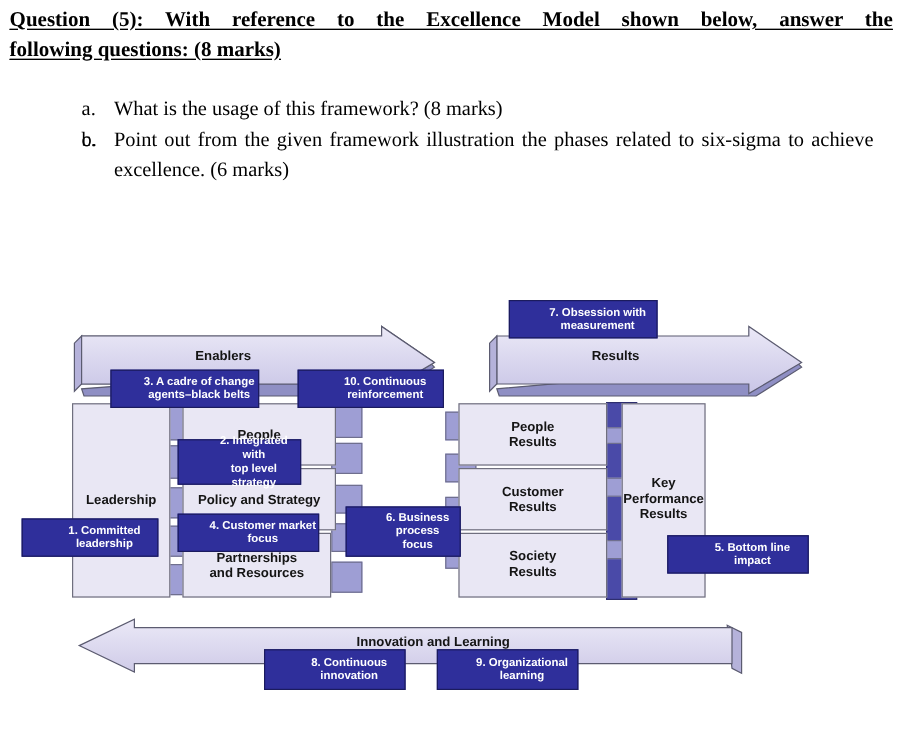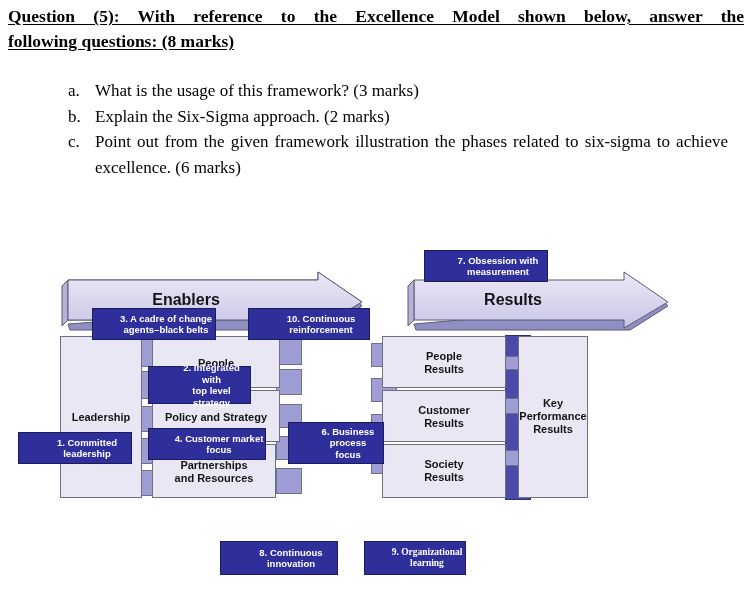--- a/index.html
+++ b/index.html
@@ -53,42 +53,41 @@
 
   
   .chip{background:#9e9ed4;border:1px solid #6f6f8e;}
   .chipd{background:#4a4aa8;border:1px solid #2e2e6e;}
 
   
   .arrowWrap{position:absolute;}
   .arrowWrap svg{display:block;overflow:visible;}
   .arrowTxt{
     position:absolute;font-family:"Liberation Sans", sans-serif;
-    font-weight:bold;font-size:16px;color:#141414;
+    font-weight:bold;font-size:11px;color:#141414;
     text-align:center;width:100%;
   }
 </style>
 </head>
 <body>
 
 <div class="qblock">
   <div class="qheading">
     <span class="ln ln1">Question (5): With reference to the Excellence Model shown below, answer the</span>
     <span class="ln">following questions: (8 marks)</span>
   </div>
 </div>
 
 <ul class="qlist">
   <li>
     <span class="mk">a.</span>
-    <span class="just">What is the usage of this framework? (3 marks)</span>
+    <span class="just">What is the usage of this framework? (8 marks)</span>
   </li>
   <li>
     <span class="mk">b.</span>
-    <span class="just">Explain the Six-Sigma approach. (2 marks)</span>
   </li>
   <li class="jfull">
     <span class="mk">c.</span>
     <span class="just jtxt" style="display:block;text-align:justify;">Point out from the given framework illustration the phases related to six-sigma to achieve excellence. (6 marks)</span>
   </li>
 </ul>
 
 <div class="diagram">
 
   <div class="arrowWrap" style="left:62px;top:42px;width:300px;height:50px;z-index:5;">
@@ -118,20 +117,33 @@
           <stop offset="0" stop-color="#ebe9f7"></stop>
           <stop offset="1" stop-color="#c9c5e6"></stop>
         </linearGradient>
       </defs>
       <polygon points="6,0 216,0 216,-8 260,22 216,48 216,40 6,40" fill="url(#gRs)" stroke="#5b5b70" stroke-width="1"></polygon>
       <polygon points="6,0 0,6 0,46 6,40" fill="#b5b2da" stroke="#5b5b70" stroke-width="1"></polygon>
     </svg>
     <div class="arrowTxt" style="top:11px;left:0;width:210px;">Results</div>
   </div>
 
+  <div class="arrowWrap" style="left:66px;top:277px;width:552px;height:48px;z-index:5;">
+    <svg width="552" height="48" viewBox="0 0 552 48">
+      <polygon points="540,6 552,12 552,46 544,42" fill="#b5b2da" stroke="#5b5b70" stroke-width="1"></polygon>
+      <defs>
+        <linearGradient id="gIn" x1="0" y1="0" x2="0" y2="1">
+          <stop offset="0" stop-color="#ebe9f7"></stop>
+          <stop offset="1" stop-color="#cfcbe8"></stop>
+        </linearGradient>
+      </defs>
+      <polygon points="0,23 46,1 46,8 544,8 544,38 46,38 46,45" fill="url(#gIn)" stroke="#5b5b70" stroke-width="1"></polygon>
+    </svg>
+    <div class="arrowTxt" style="top:14px;left:46px;width:498px;">Innovation and Learning</div>
+  </div>
 
   <div class="d chip" style="left:140px;top:101px;width:13px;height:28px;"></div>
   <div class="d chip" style="left:140px;top:133px;width:13px;height:28px;"></div>
   <div class="d chip" style="left:140px;top:168px;width:13px;height:26px;"></div>
   <div class="d chip" style="left:140px;top:200px;width:13px;height:26px;"></div>
   <div class="d chip" style="left:140px;top:232px;width:13px;height:26px;"></div>
 
   <div class="d chip" style="left:276px;top:101px;width:13px;height:26px;"></div>
   <div class="d chip" style="left:276px;top:131px;width:13px;height:26px;"></div>
   <div class="d chip" style="left:276px;top:166px;width:13px;height:24px;"></div>
@@ -198,20 +210,22 @@
   <div class="d blue" style="left:18px;top:194px;width:114px;height:32px;white-space:pre-line;">1. Committed
 leadership</div>
 
   <div class="d blue" style="left:148px;top:190px;width:118px;height:32px;white-space:pre-line;">4. Customer market
 focus</div>
 
   <div class="d blue" style="left:288px;top:184px;width:96px;height:42px;white-space:pre-line;">6. Business
 process
 focus</div>
 
+  <div class="d blue" style="left:556px;top:208px;width:118px;height:32px;white-space:pre-line;">5. Bottom line
+impact</div>
 
   <div class="d blue" style="left:220px;top:303px;width:118px;height:34px;white-space:pre-line;">8. Continuous
 innovation</div>
 
-  <div class="d blue" style="left:364px;top:303px;width:102px;height:34px;white-space:pre-line;font-family:Liberation Serif, serif;">9. Organizational
+  <div class="d blue" style="left:364px;top:303px;width:118px;height:34px;white-space:pre-line;">9. Organizational
 learning</div>
 
 </div>
 
 </body></html>

